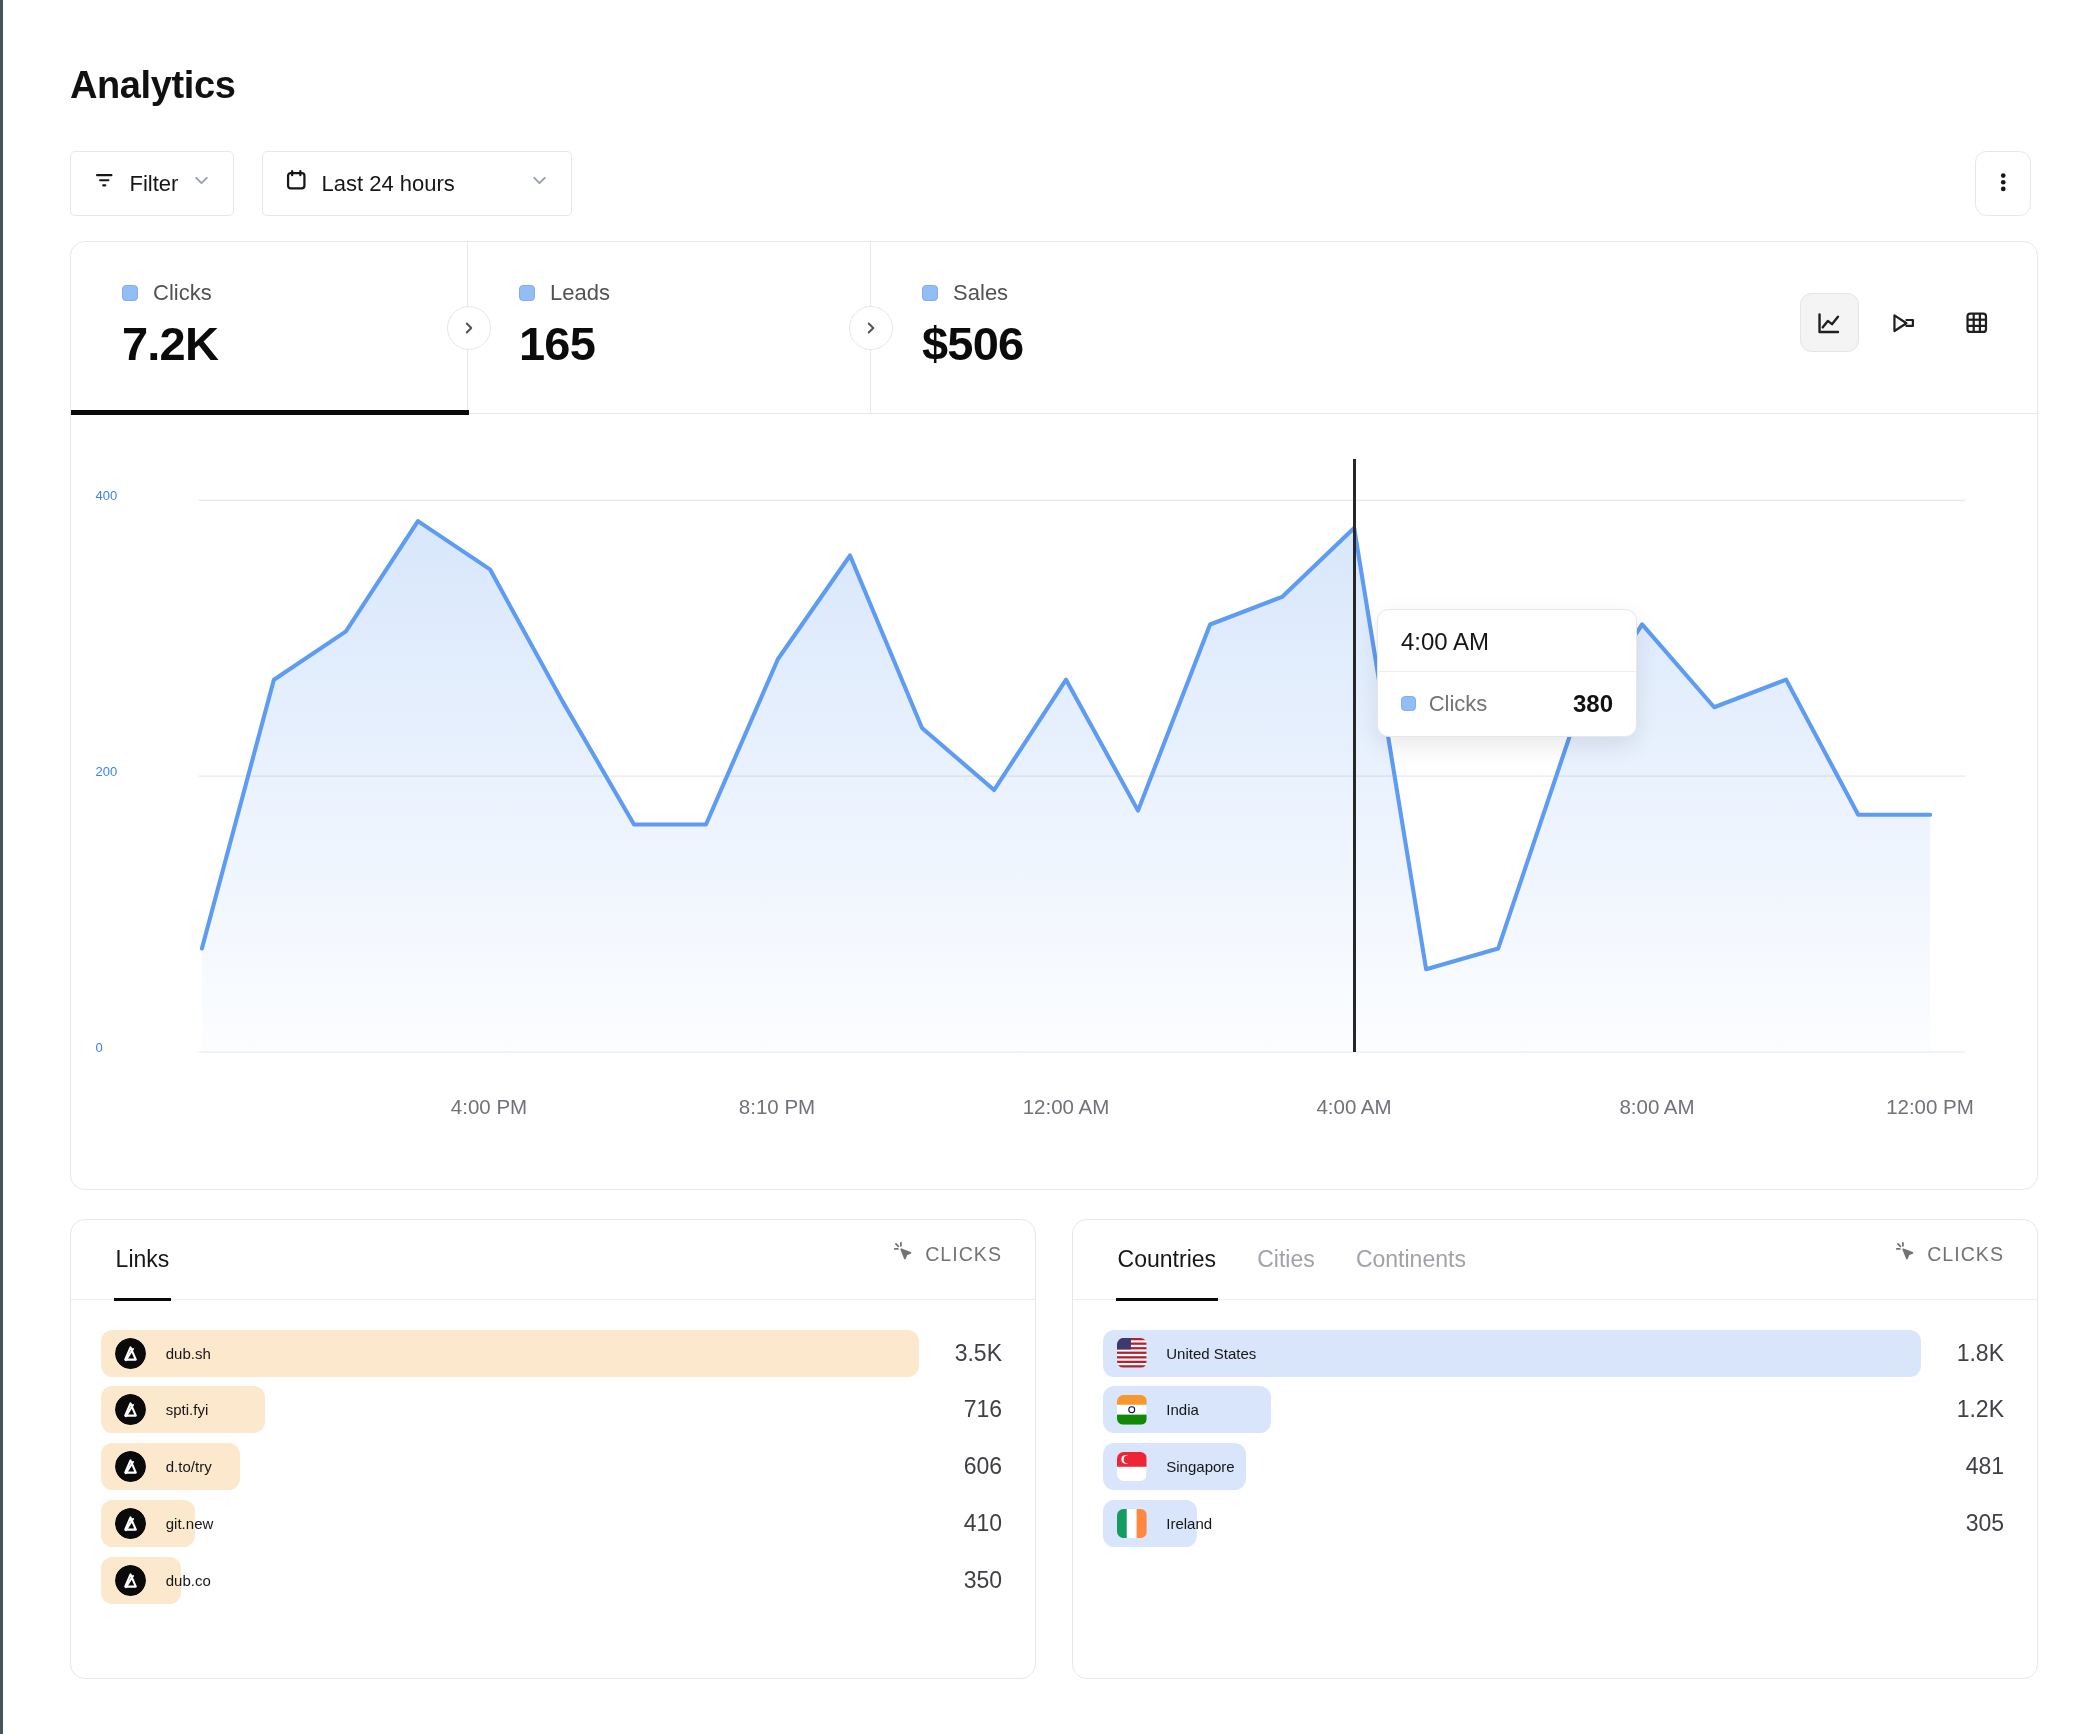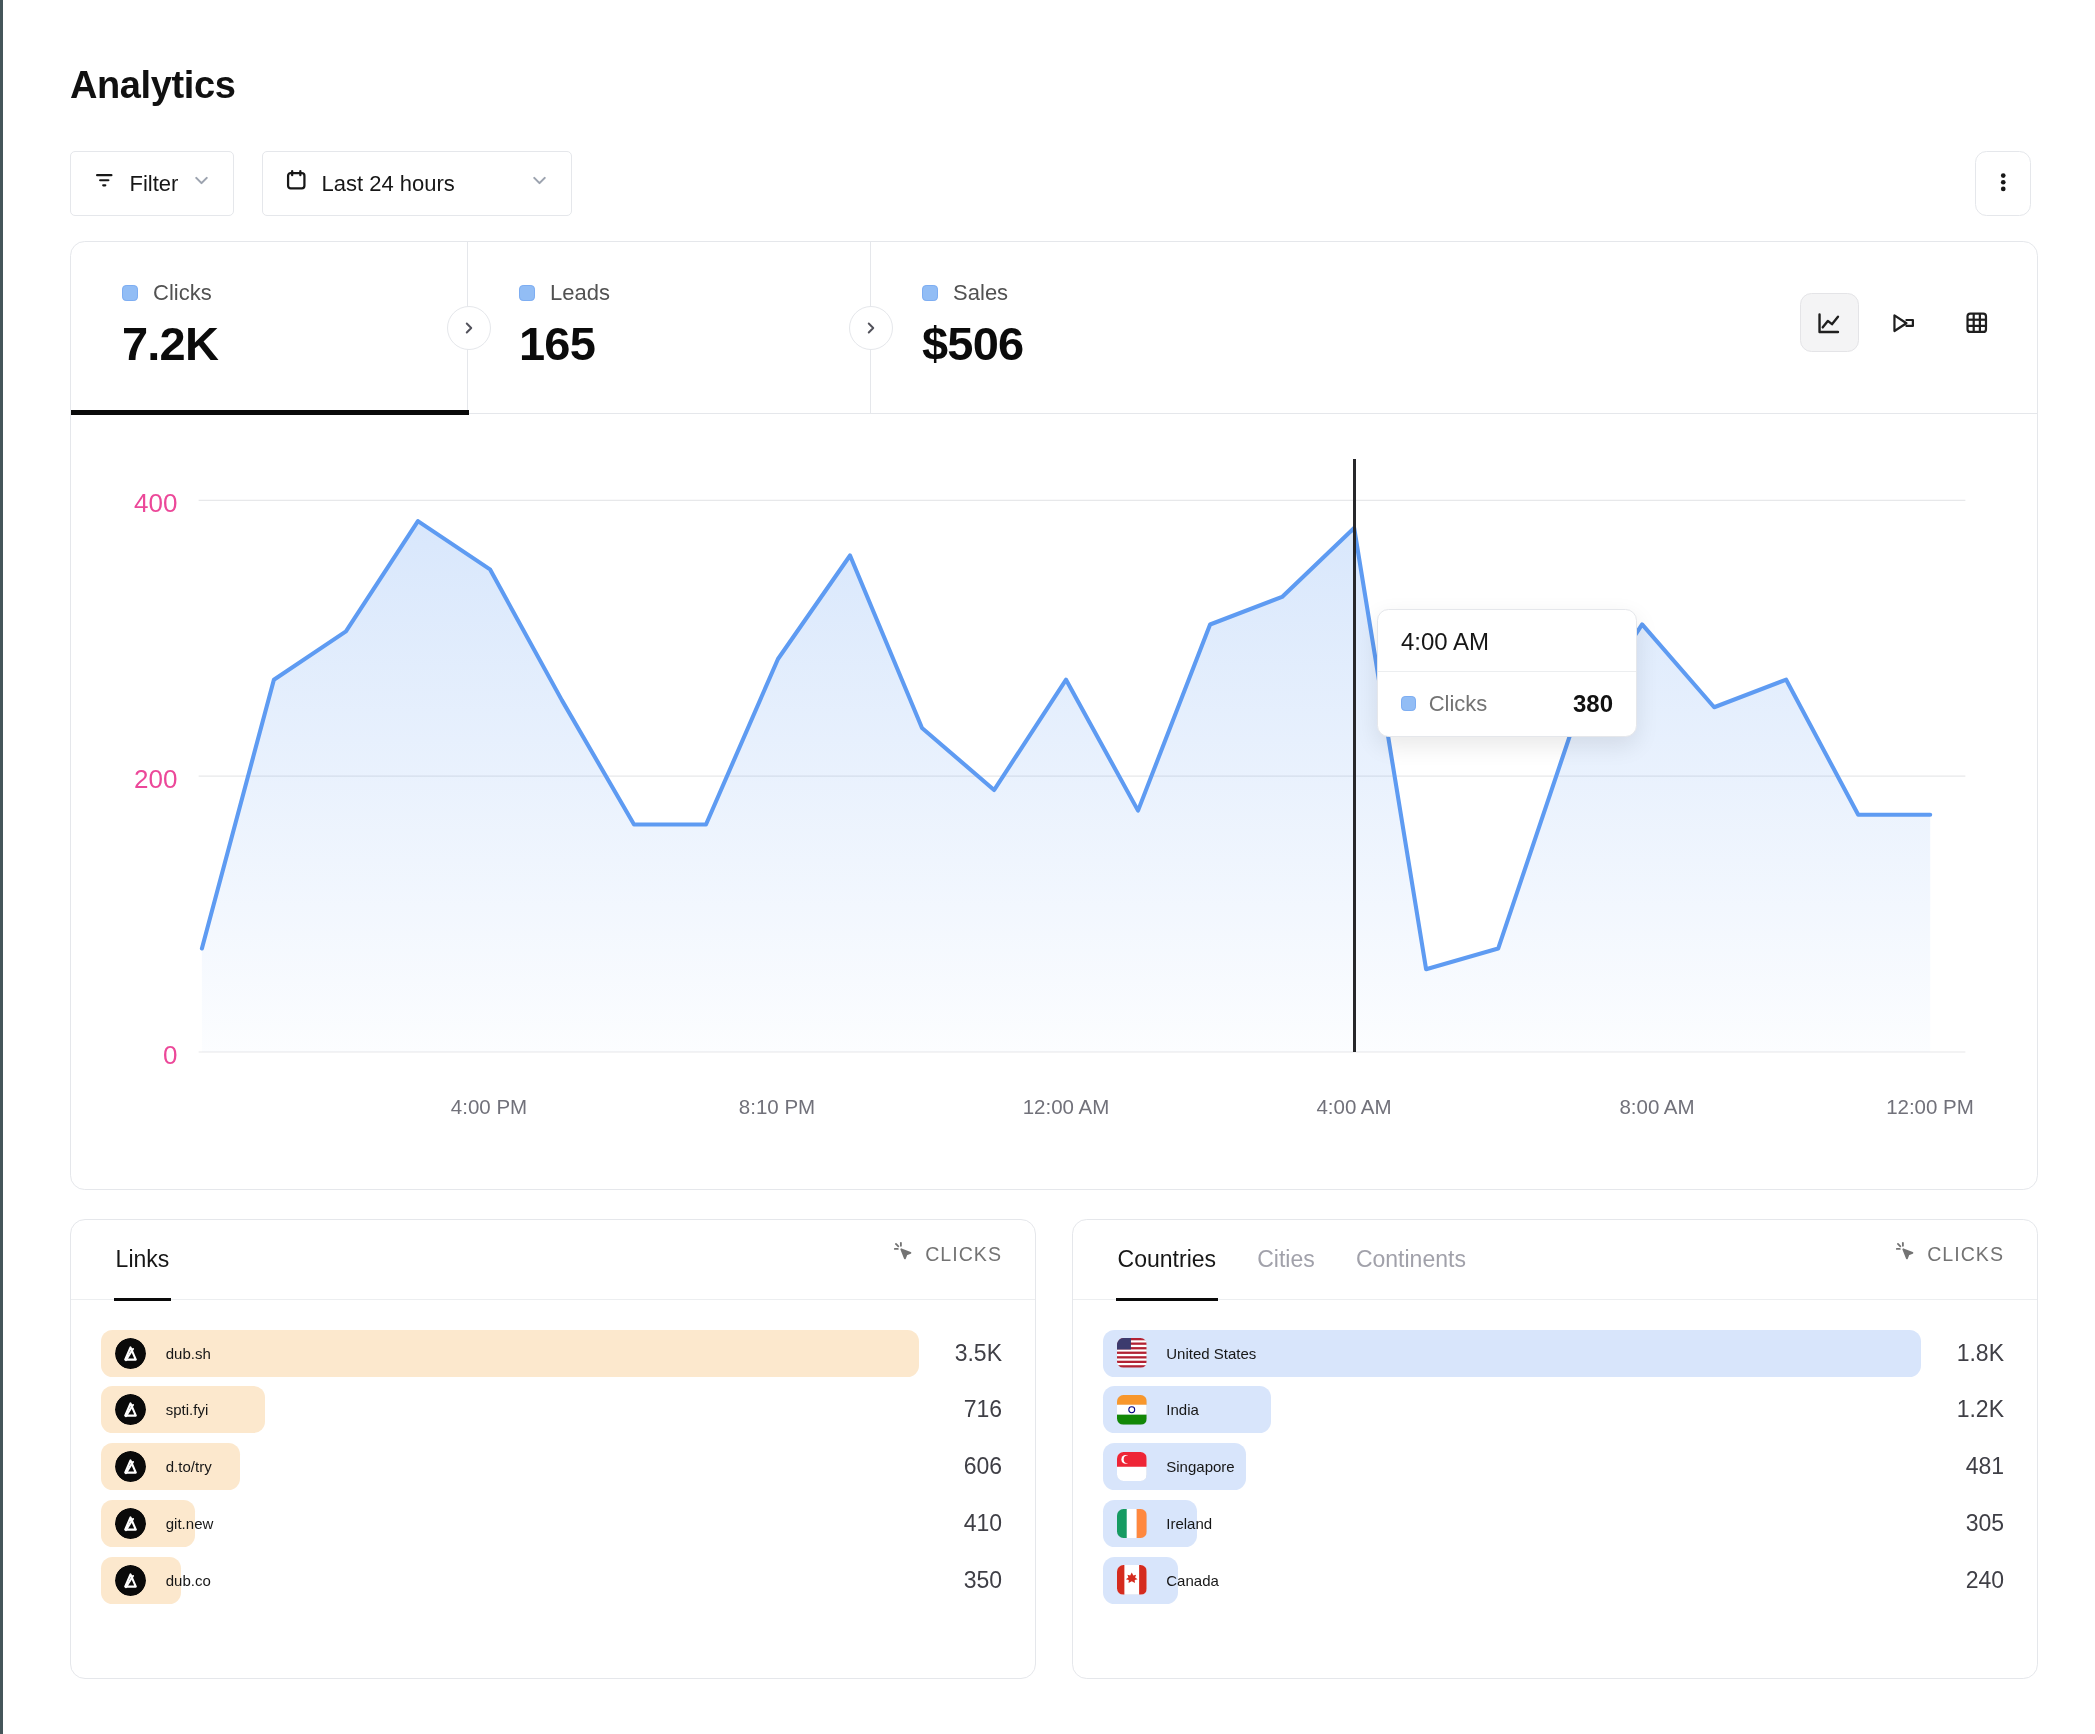--- a/index.html
+++ b/index.html
@@ -29,21 +29,21 @@
   .active-indicator { position:absolute; left:0; bottom:-1.6px; width:398px; height:4.9px; background:#0a0a0a; }
   .step-circle { position:absolute; top:64px; width:44px; height:44px; border-radius:50%; background:#fff; border:1.2px solid #e5e7eb; display:flex; align-items:center; justify-content:center; cursor:pointer; z-index:2; }
   .step-circle.c0 { left:376px; } .step-circle.c1 { left:778px; }
   .chart-type-group { position:absolute; right:31px; top:51px; display:flex; gap:14.7px; align-items:center; }
   .chart-type-btn { width:59px; height:59px; border-radius:11.5px; display:flex; align-items:center; justify-content:center; background:transparent; border:1.2px solid transparent; cursor:pointer; }
   .chart-type-btn.active { background:#f4f4f5; border-color:#e4e4e7; }
 
   
   .chart-region { position:absolute; left:0; top:172px; right:0; bottom:0; }
   .plot-svg { position:absolute; left:127px; top:45px; overflow:visible; }
-  .ylabel { position:absolute; left:24.5px; width:82px; text-align:right; font-size:26px; color:#ec4899; }
+  .ylabel { position:absolute; left:24.5px; width:82px; font-size:13px; color:#3b82f6; }
   .xlabel { position:absolute; top:681px; transform:translateX(-50%); font-size:20.5px; color:#71717a; white-space:nowrap; }
   .crosshair { position:absolute; top:45px; width:2.5px; height:593px; background:#27272a; }
   .tooltip { position:absolute; left:1306px; top:195px; width:260px; background:#fff; border:1.2px solid #e5e7eb; border-radius:11.5px; box-shadow:0 8.2px 23px rgba(0,0,0,.09); z-index:5; }
   .tooltip-title { padding:18px 23px 14.7px; font-size:24px; font-weight:500; color:#171717; border-bottom:1.2px solid #eceef0; }
   .tooltip-row { display:flex; align-items:center; gap:13px; padding:18px 23px; }
   .tooltip-row .legend-square { width:14.7px; height:14.7px; }
   .tooltip-series { font-size:22px; color:#737373; }
   .tooltip-value { margin-left:auto; font-size:24px; font-weight:700; color:#111; }
 
   
@@ -383,30 +383,15 @@
             <svg width="29.5" height="29.5" viewBox="0 0 36 36">
               <rect width="12" height="36" fill="#169b62"></rect>
               <rect x="12" width="12" height="36" fill="#fff"></rect>
               <rect x="24" width="12" height="36" fill="#ff883e"></rect>
             </svg>
           </span>
           <span class="row-label">Ireland</span>
         </div>
         <span class="row-value">305</span>
       </div>
-      <div class="data-row">
-        <div class="row-bar" style="background: rgb(216, 229, 251); width: 75px;"></div>
-        <div class="row-content">
-          <span class="flag">
-            <svg width="29.5" height="29.5" viewBox="0 0 36 36">
-              <rect width="36" height="36" fill="#fff"></rect>
-              <rect width="9" height="36" fill="#d52b1e"></rect>
-              <rect x="27" width="9" height="36" fill="#d52b1e"></rect>
-              <path d="M18 9l1.9 3.8 3.4-1-1.2 3.5 3.1 2-3.6 1 .3 3.7-3.9-2.2-3.9 2.2.3-3.7-3.6-1 3.1-2-1.2-3.5 3.4 1z" fill="#d52b1e"></path>
-            </svg>
-          </span>
-          <span class="row-label">Canada</span>
-        </div>
-        <span class="row-value">240</span>
-      </div>
     </div>
 </section>
 
 
 </body></html>

